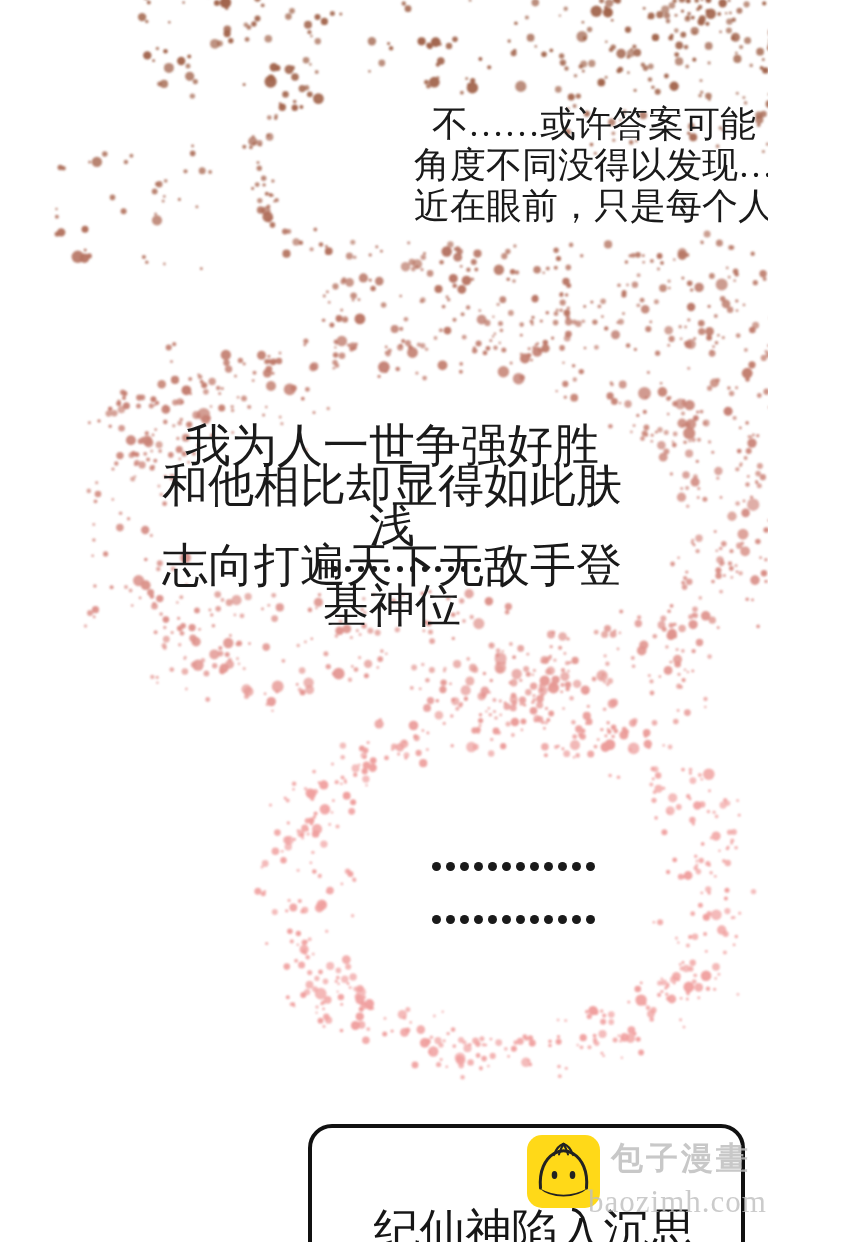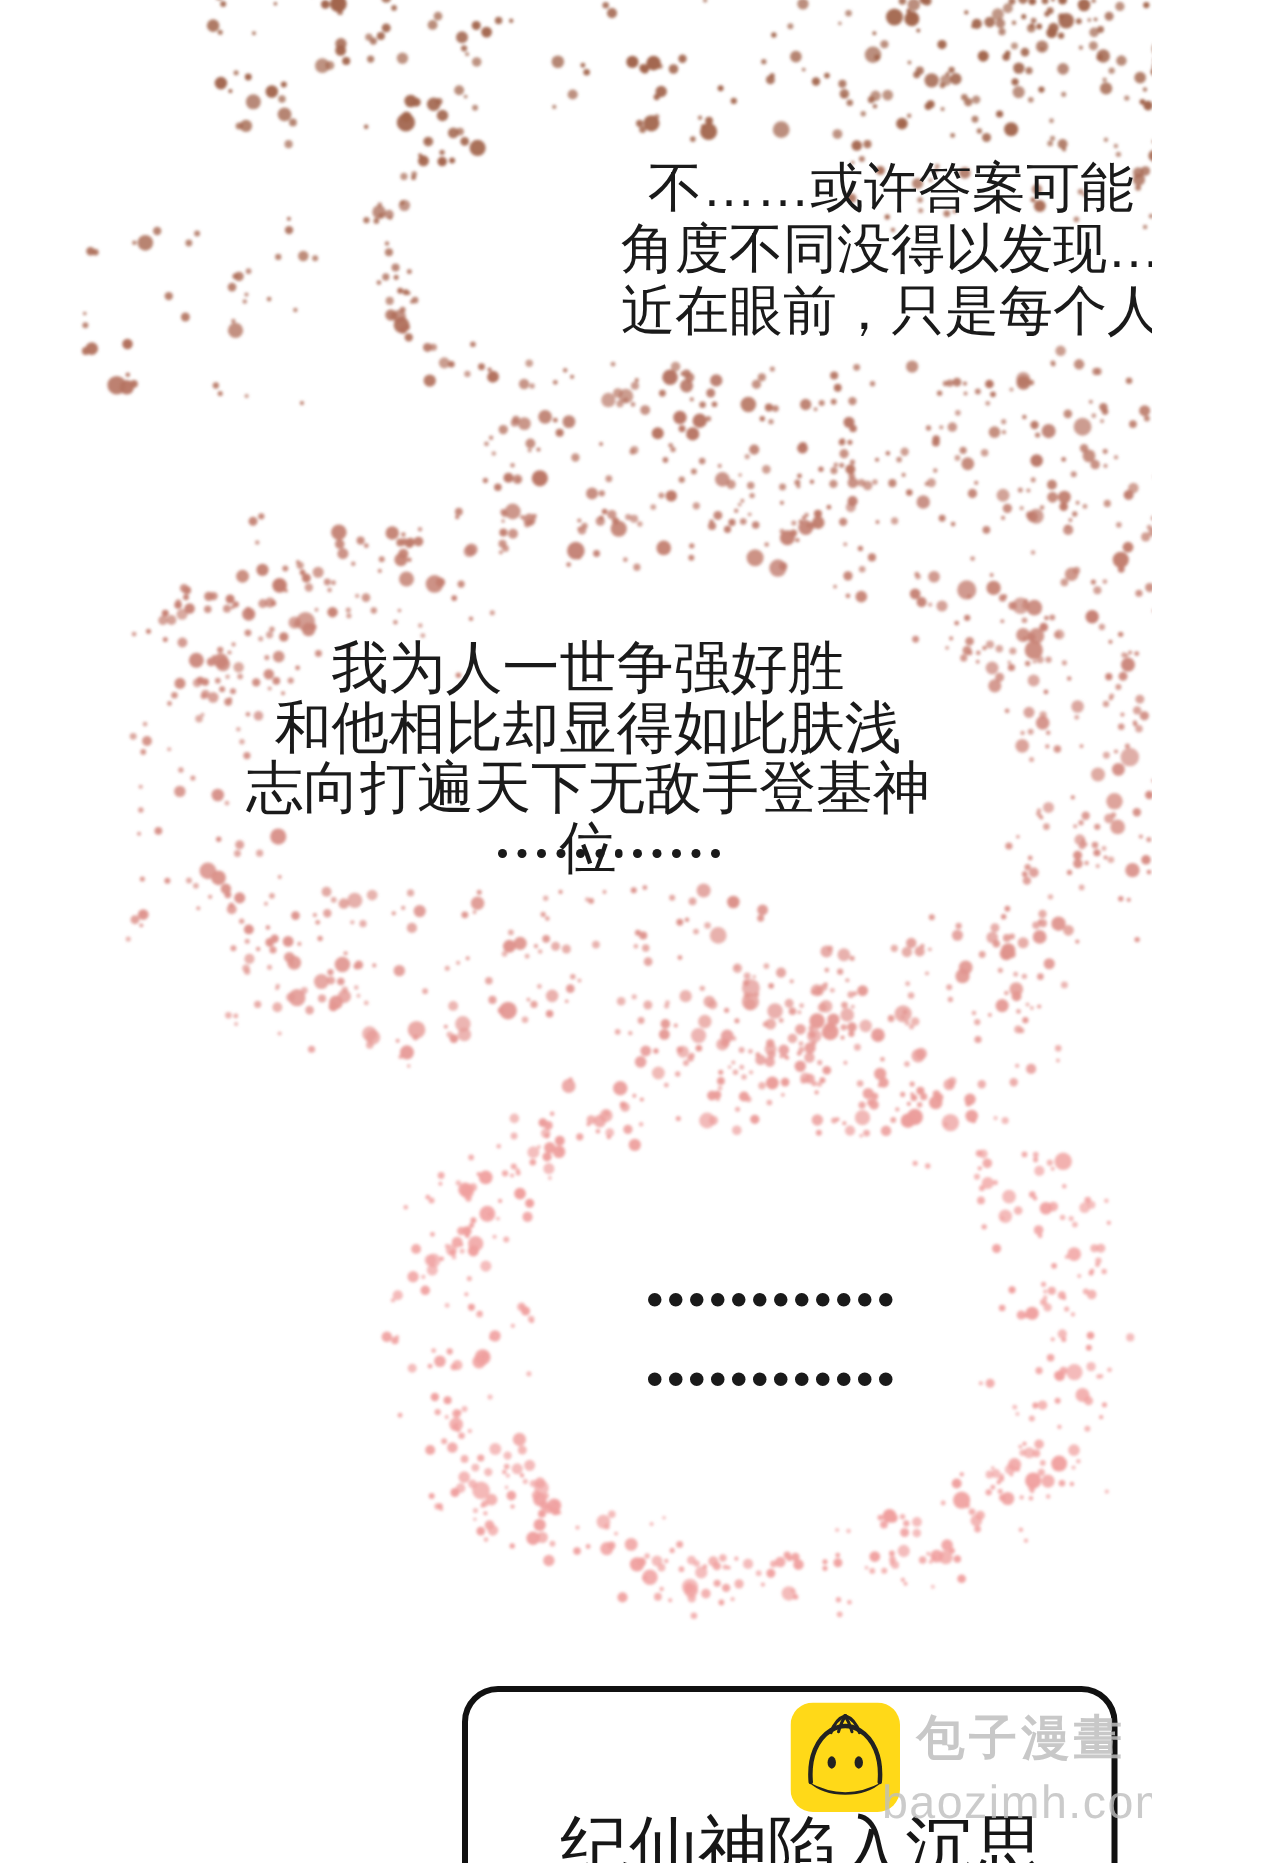--- a/index.html
+++ b/index.html
@@ -1,26 +1,26 @@
 <!DOCTYPE html>
 <html><head>
 <meta charset="utf-8">
 <style>
   html,body{margin:0;padding:0;background:#fff;}
   .stage{
     position:relative;width:768px;height:1242px;overflow:hidden;
-    background:#fff;font-family:Liberation Sans, sans-serif;
+    background:#fff;font-family:Liberation Serif, serif;
   }
   #cloud-svg{position:absolute;left:0;top:0;z-index:1;}
   .bubble-text{
     position:absolute;z-index:3;color:#1a1a1a;text-align:center;
     font-weight:500;letter-spacing:0;
   }
   .bubble-1{left:404px;top:104px;width:380px;font-size:36px;line-height:41px;}
-  .bubble-2{left:160px;top:426px;width:464px;font-size:38px;line-height:40px;}
+  .bubble-2{left:160px;top:426px;width:464px;font-size:46px;line-height:40px;}
   .dots-row{
     position:absolute;z-index:3;display:flex;align-items:center;justify-content:center;
   }
   .dots-row .dot{display:block;border-radius:50%;background:#1a1a1a;}
   .dots-row-b2{left:332px;top:566px;width:148px;gap:7px;}
   .dots-row-b2 .dot{width:6px;height:6px;}
   .dots-row-b3{width:164px;gap:5px;}
   .dots-row-b3 .dot{width:9px;height:9px;}
   .dots-row-b3.r1{left:431px;top:862px;}
   .dots-row-b3.r2{left:431px;top:915px;}

